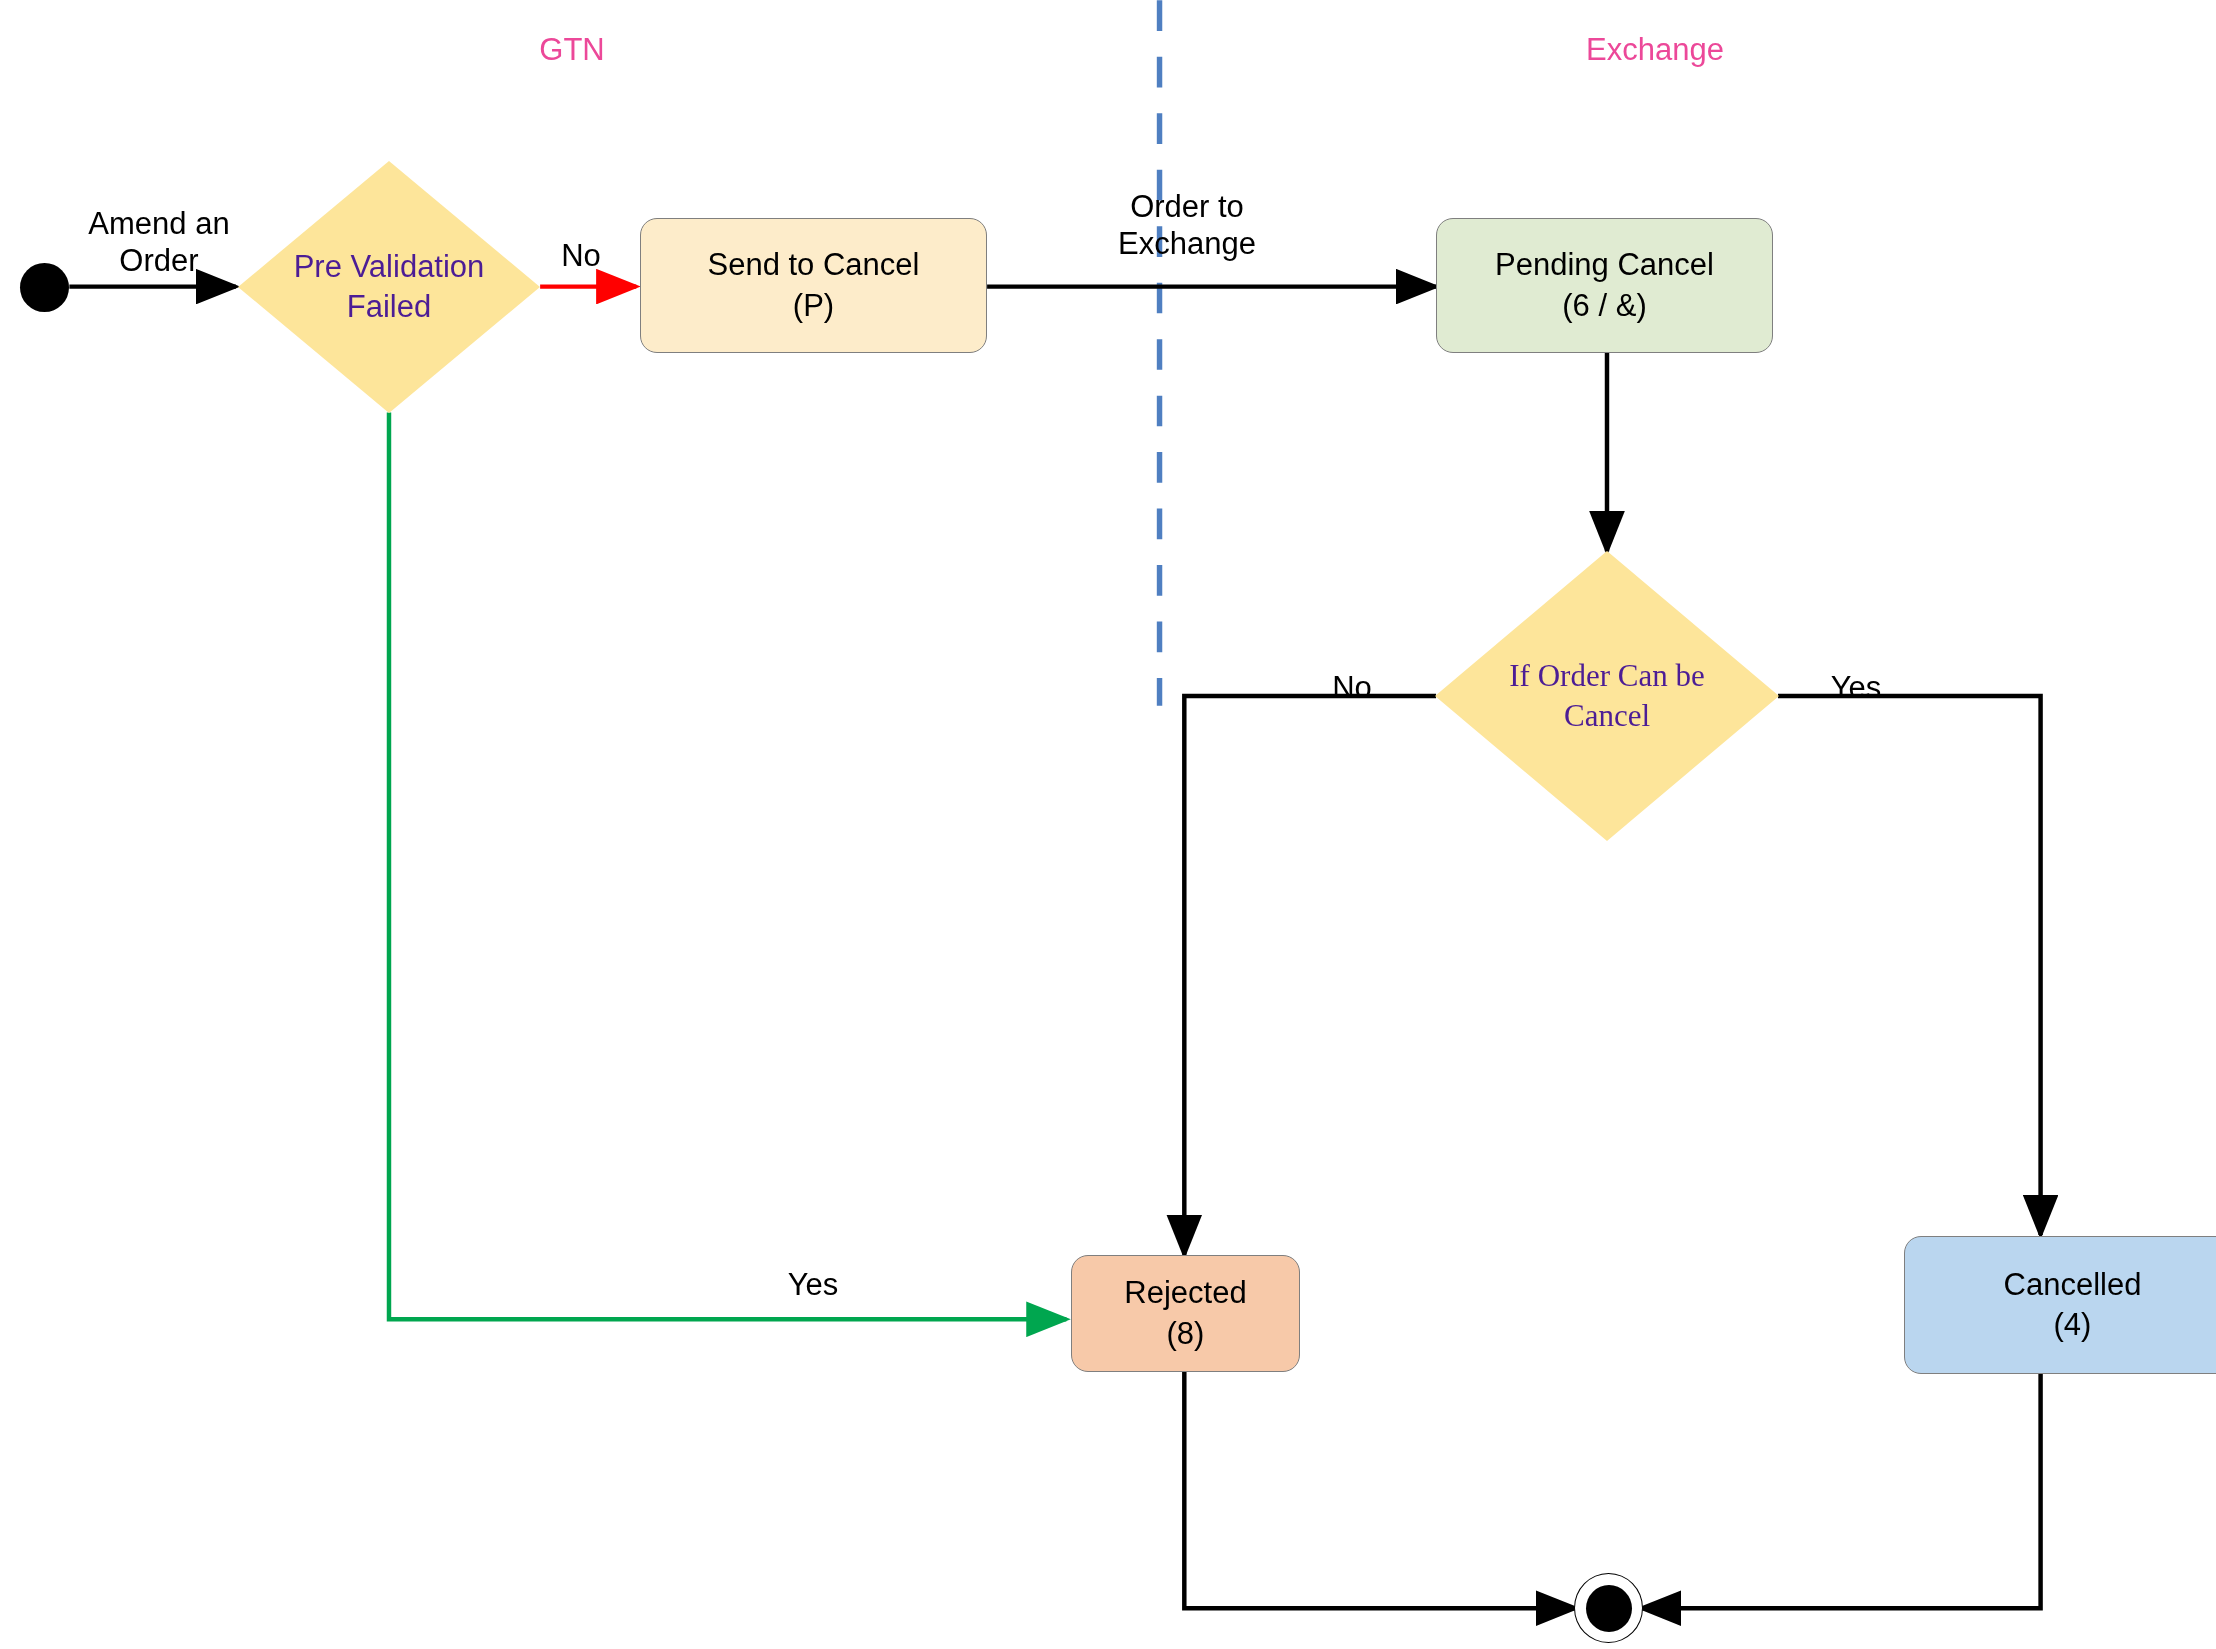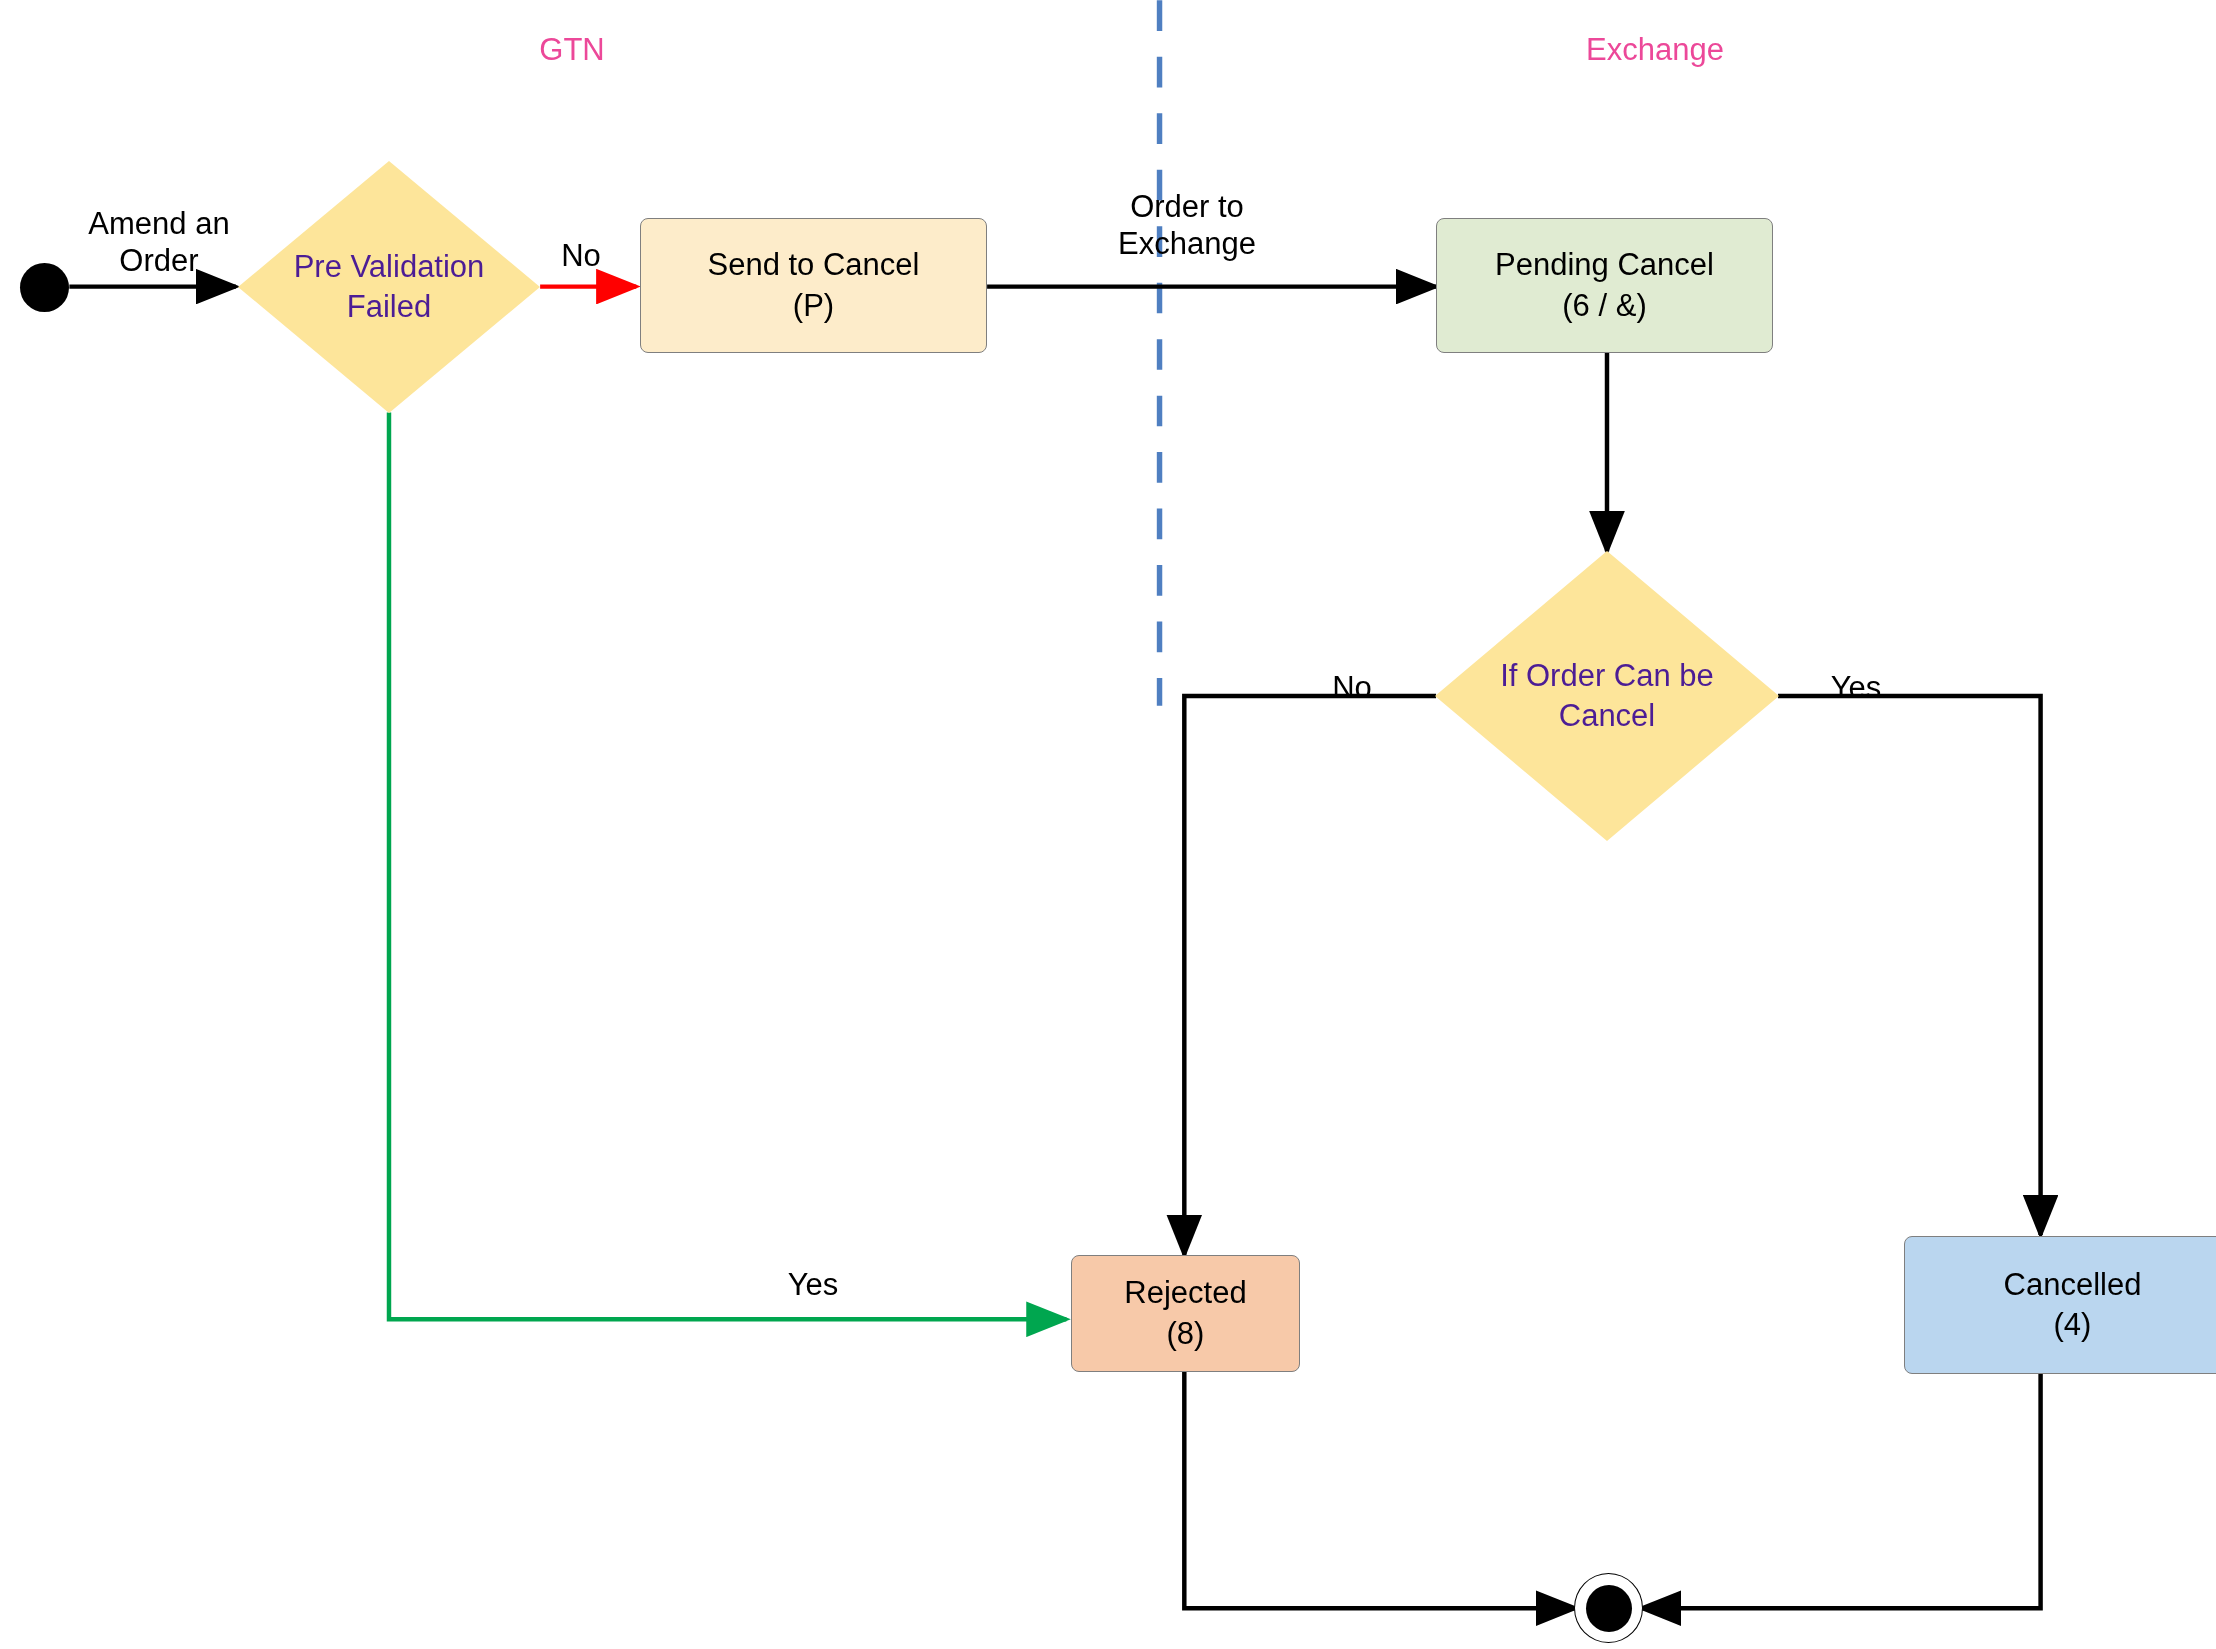--- a/index.html
+++ b/index.html
@@ -29,21 +29,21 @@
     line-height:1.18;
     text-align:center;
     transform:translate(-50%,-50%);
     white-space:pre-line;
   }
 
   .node-box{
     position:absolute;
     box-sizing:border-box;
     border:1px solid #7f7f7f;
-    border-radius:8px;
+    border-radius:17px;
     display:flex;
     flex-direction:column;
     align-items:center;
     justify-content:center;
     font-size:31px;
     line-height:1.30;
     color:#000000;
     text-align:center;
   }
   .node-box .l2{display:block;}
@@ -156,21 +156,21 @@
   <div class="node-box" style="left:640px;top:218px;width:347px;height:135px;background:#fdecca;">
     <span>Send to Cancel</span>
     <span class="l2">(P)</span>
   </div>
 
   <div class="node-box" style="left:1436px;top:218px;width:337px;height:135px;background:#e0ebd2;">
     <span>Pending Cancel</span>
     <span class="l2">(6 / &amp;)</span>
   </div>
 
-  <div class="diamond" style="left:1435px;top:551px;width:344px;height:290px;">
+  <div class="diamond" style="left:1435px;top:551px;width:344px;height:290px;font-family:Liberation Serif, serif;">
     <div class="shape"></div>
     <div class="txt"><span>If Order Can be</span><br><span>Cancel</span></div>
   </div>
 
   <div class="node-box" style="left:1071px;top:1255px;width:229px;height:117px;background:#f7c9a9;">
     <span>Rejected</span>
     <span class="l2">(8)</span>
   </div>
 
   <div class="node-box" style="left:1872px;top:1236px;width:337px;height:138px;background:#bad6ef;margin-left:32px;">

